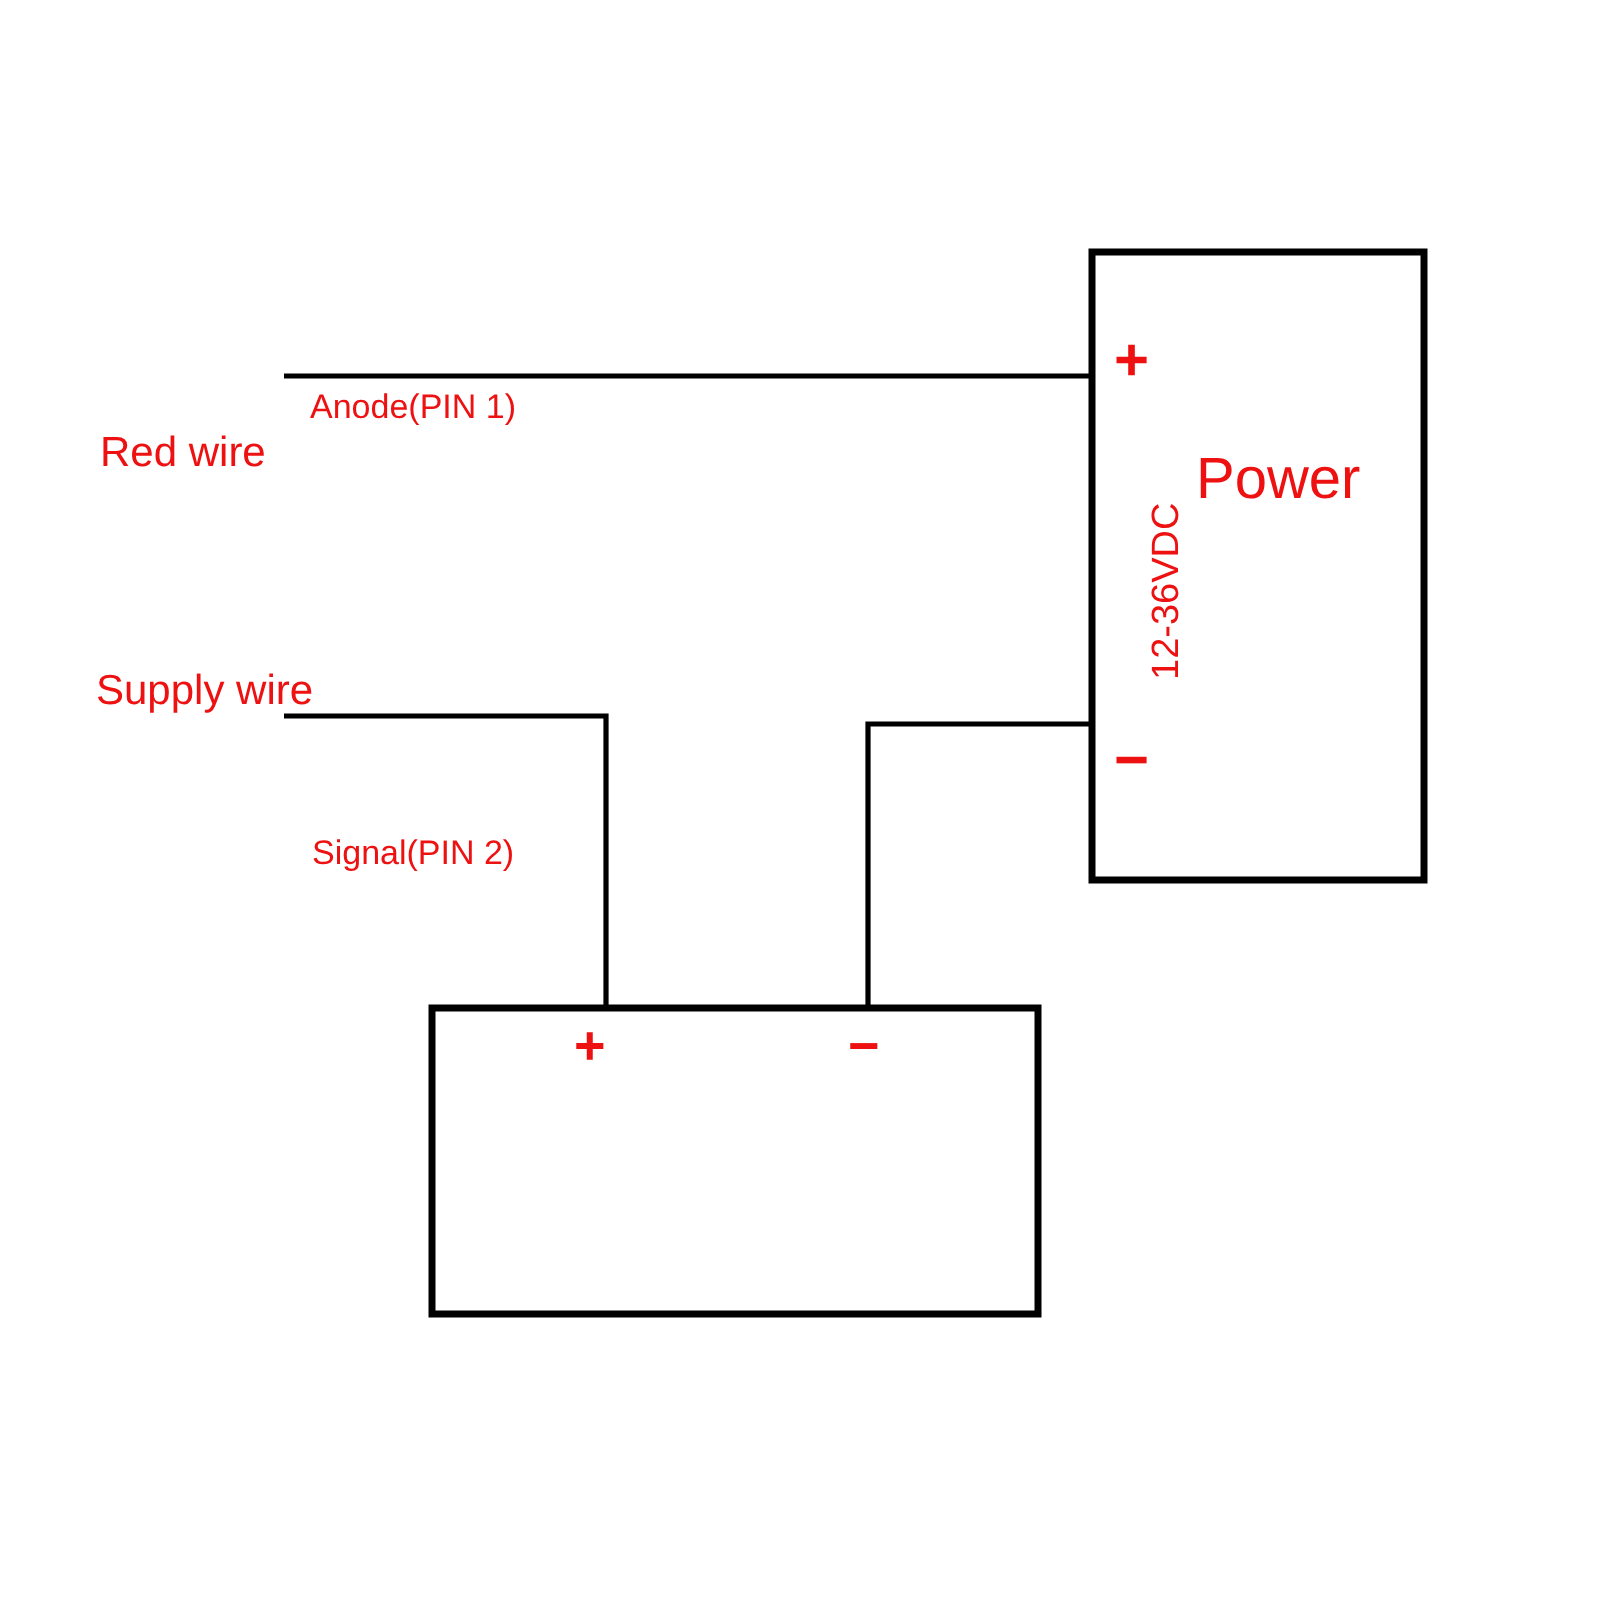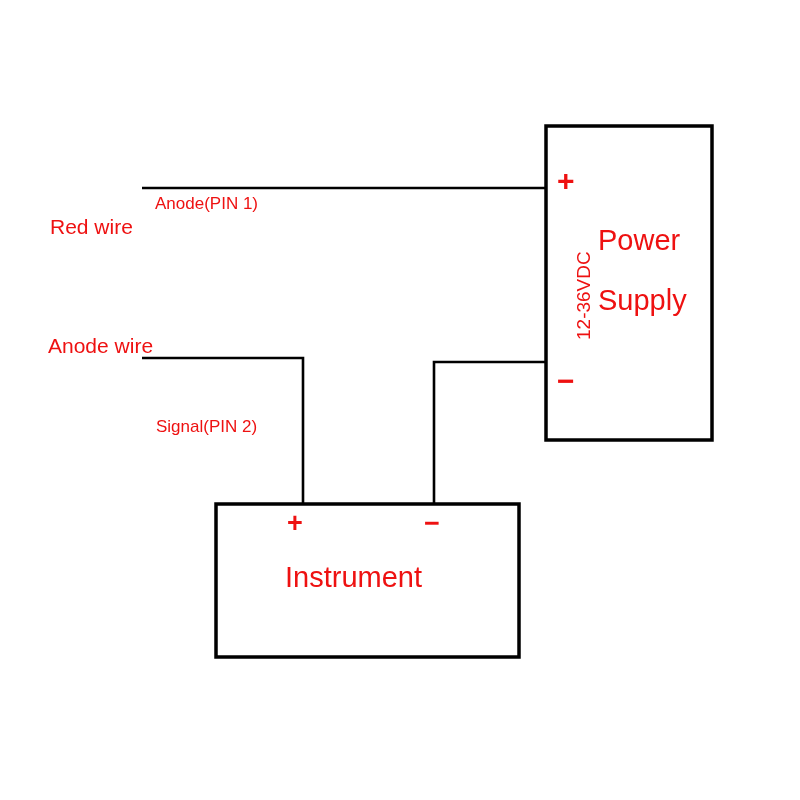--- a/index.html
+++ b/index.html
@@ -70,33 +70,31 @@
 
     <polyline points="142,358 303,358 303,504" fill="none" stroke="#000000" stroke-width="2.6"></polyline>
 
     <polyline points="546,362 434,362 434,504" fill="none" stroke="#000000" stroke-width="2.6"></polyline>
   </svg>
 
   <div class="lbl lbl-pin" style="left:155px; top:151px;margin-top:44px;">Anode(PIN 1)</div>
 
   <div class="lbl lbl-wirename" style="left:50px; top:192px;margin-top:24px;">Red wire</div>
 
-  <div class="lbl lbl-wirename" style="left:48px; top:335px;">Anode wire</div>
+  <div class="lbl lbl-wirename" style="left:48px; top:335px;">Supply wire</div>
 
   <div class="lbl lbl-pin" style="left:156px; top:375px;margin-top:43px;">Signal(PIN 2)</div>
 
   <div class="lbl lbl-term" style="left:557px; top:166px;">+</div>
 
   <div class="lbl lbl-term" style="left:557px; top:366px;">−</div>
 
   <div class="lbl lbl-vrot" style="left:574px; top:340px;">12-36VDC</div>
 
   <div class="lbl lbl-boxtitle" style="left:598px; top:226px;text-align:center;">Power</div>
 
-  <div class="lbl lbl-boxtitle" style="left:598px; top:286px;">Supply</div>
 
   <div class="lbl lbl-term-small" style="left:287px; top:510px;">+</div>
 
   <div class="lbl lbl-term-small" style="left:424px; top:510px;">−</div>
 
-  <div class="lbl lbl-boxtitle" style="left:285px; top:563px;">Instrument</div>
 
 </div>
 
 </body></html>

